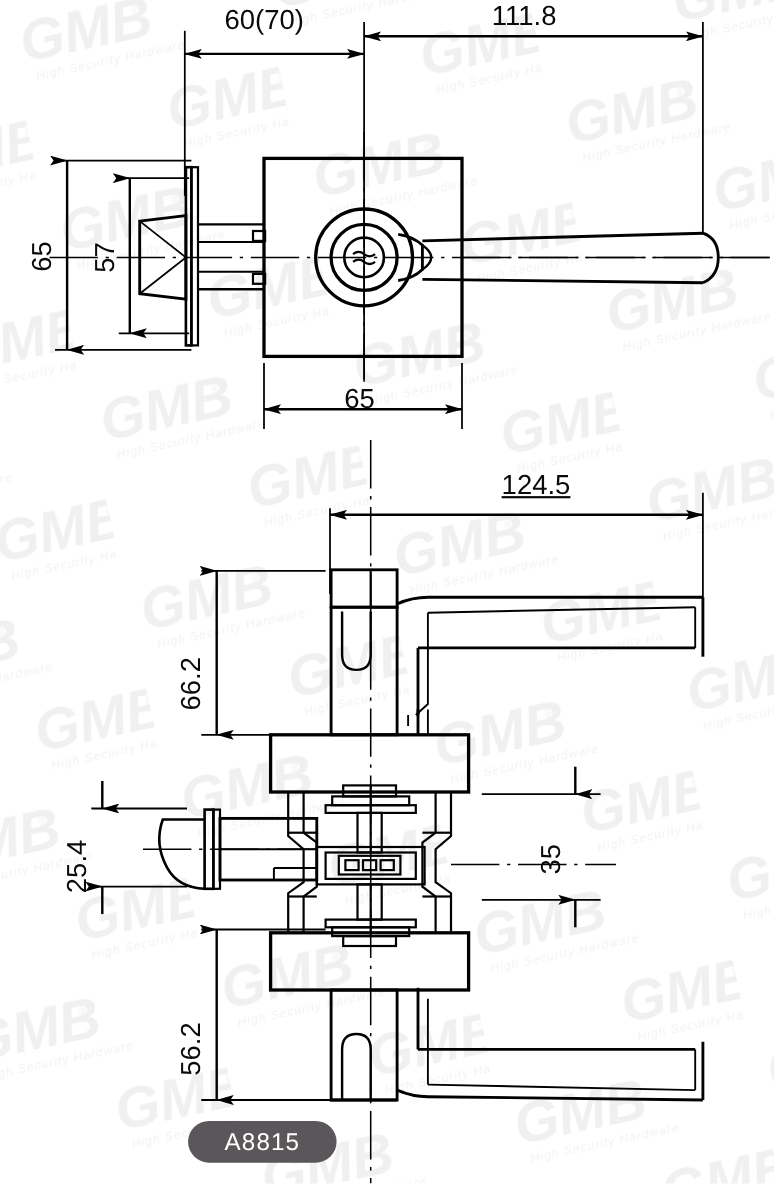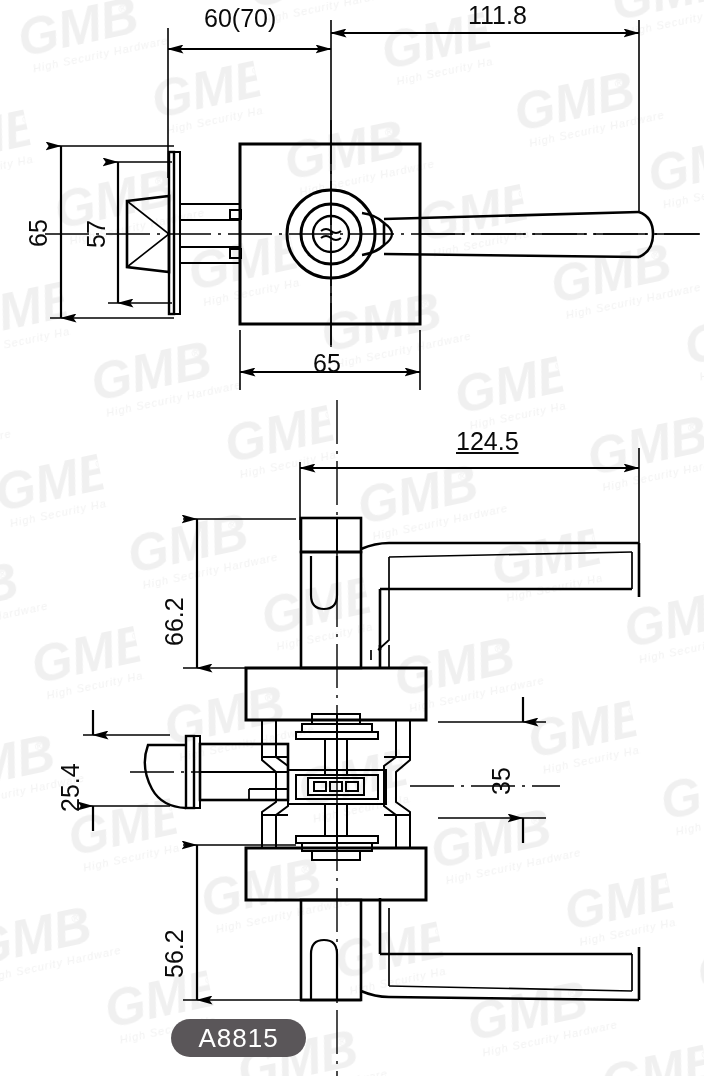--- a/index.html
+++ b/index.html
@@ -9,21 +9,21 @@
   #wm{position:absolute;inset:0;z-index:0;pointer-events:none;}
   #dwg{position:absolute;inset:0;z-index:1;}
   #labels{position:absolute;inset:0;z-index:2;pointer-events:none;}
   .dim{position:absolute;font-size:25px;font-weight:400;letter-spacing:0px;
        color:#0a0a0a;white-space:nowrap;line-height:1;
        font-family:"Liberation Sans","DejaVu Sans",sans-serif;}
   .vert{transform-origin:left top;transform:rotate(-90deg);}
   #partpill{position:absolute;left:171px;top:1019px;width:135px;height:38px;
             border-radius:19px;background:#5a5659;z-index:3;
             display:flex;align-items:center;justify-content:center;}
-  #partpill span{color:#ffffff;font-size:26px;letter-spacing:1px;
+  #partpill span{color:#ffffff;font-size:22px;letter-spacing:1px;
             font-family:"Liberation Sans","DejaVu Sans",sans-serif;}
 </style>
 </head>
 <body>
 
 <div id="stage">
 
   <svg id="wm" width="704" height="1076" viewBox="0 0 704 1076">
     <defs>
       <g id="wmark">
@@ -216,21 +216,21 @@
       <path d="M380,954 L380,900" stroke-width="2.6"></path>
       <path d="M389,986 L389,908" stroke-width="1.7"></path>
       <line x1="380" y1="898" x2="380" y2="900" stroke-width="2.6"></line>
       <line x1="361" y1="1000" x2="300" y2="1000" stroke-width="2.6"></line>
 
     </g>
   </svg>
 
   <div id="labels">
     <div class="dim" style="left:204px; top:6px;">60(70)</div>
-    <div class="dim" style="left:468px; top:3px;">111.8</div>
+    <div class="dim" style="left:447px; top:3px;">111.8</div>
     <div class="dim vert" style="left:26px; top:247px;">65</div>
     <div class="dim vert" style="left:84px; top:248px;">57</div>
     <div class="dim" style="left:313px; top:351px;">65</div>
     <div class="dim" style="left:456px; top:429px;text-decoration:underline;">124.5</div>
     <div class="dim vert" style="left:162px; top:646px;">66.2</div>
     <div class="dim vert" style="left:58px; top:812px;">25.4</div>
     <div class="dim vert" style="left:489px; top:795px;">35</div>
     <div class="dim vert" style="left:162px; top:978px;">56.2</div>
   </div>
 

